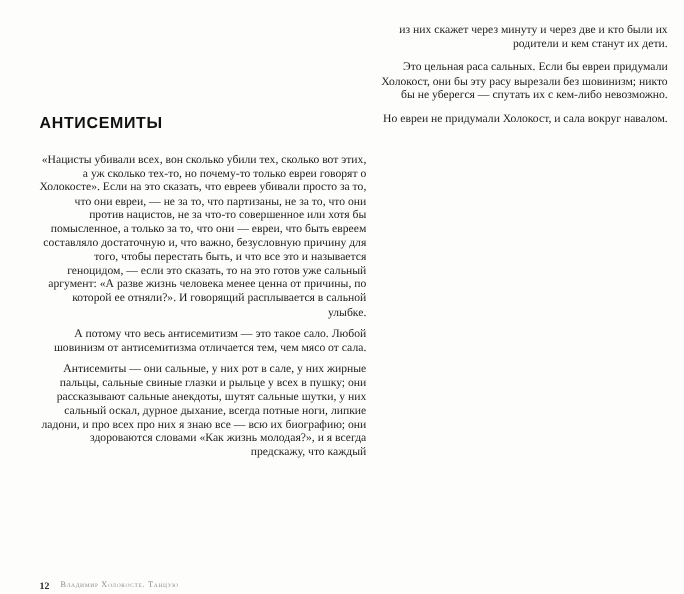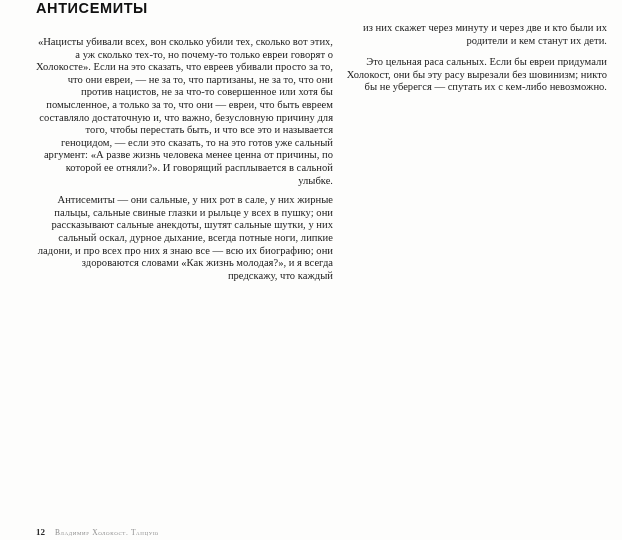--- a/index.html
+++ b/index.html
@@ -14,20 +14,21 @@
     background: #fdfdfc;
     overflow: hidden;
     font-family: "Liberation Serif", serif;
     color: #1c1c1c;
   }
   .left-page {
     position: absolute;
     left: 36px;
     top: 0;
     width: 297px;
+    padding-top: 104px;
     box-sizing: border-box;
   }
   .chapter-title {
     margin: 0 0 20px 0;
     font-family: "Liberation Sans", sans-serif;
     font-weight: bold;
     font-size: 14.5px;
     letter-spacing: 0.6px;
     color: #111;
   }
@@ -45,21 +46,21 @@
     width: 262px;
   }
   .right-page .para {
     margin: 0 0 9px 0;
   }
   .page-footer {
     position: absolute;
     left: 36px;
     top: 527px;
     display: flex;
-    align-items: center;
+    align-items: flex-start;
     gap: 10px;
   }
   .page-number {
     font-size: 9px;
     font-weight: bold;
     color: #2a2a2a;
   }
   .running-title {
     font-size: 7.5px;
     letter-spacing: 0.6px;
@@ -71,30 +72,32 @@
 <body>
 
 <div class="spread">
 
   <div class="left-page">
     <h1 class="chapter-title">АНТИСЕМИТЫ</h1>
 
     <p class="para">«Нацисты убивали всех, вон сколько убили тех, сколько вот этих, а уж сколько тех-то, но почему-то только евреи говорят о Холокосте». Если на это сказать, что евреев убивали просто за то, что они евреи, — не за то, что партизаны, не за то, что они против нацистов, не за что-то совершенное или хотя бы помысленное, а только за то, что они — евреи, что быть евреем составляло достаточную и, что важно, безусловную причину для того, чтобы перестать быть, и что все это и называется геноцидом, — если это сказать, то на это готов уже сальный аргумент: «А разве жизнь человека менее ценна от причины, по которой ее отняли?». И говорящий расплывается в сальной улыбке.</p>
 
 
+    <p class="para">А потому что весь антисемитизм — это такое сало. Любой шовинизм от антисемитизма отличается тем, чем мясо от сала.</p>
 
 
     <p class="para">Антисемиты — они сальные, у них рот в сале, у них жирные пальцы, сальные свиные глазки и рыльце у всех в пушку; они рассказывают сальные анекдоты, шутят сальные шутки, у них сальный оскал, дурное дыхание, всегда потные ноги, липкие ладони, и про всех про них я знаю все — всю их биографию; они здороваются словами «Как жизнь молодая?», и я всегда предскажу, что каждый</p>
   </div>
 
   <div class="right-page">
     <p class="para">из них скажет через минуту и через две и кто были их родители и кем станут их дети.</p>
 
     <p class="para">Это цельная раса сальных. Если бы евреи придумали Холокост, они бы эту расу вырезали без шовинизм; никто бы не уберегся — спутать их с кем-либо невозможно.</p>
 
+    <p class="para">Но евреи не придумали Холокост, и сала вокруг навалом.</p>
   </div>
 
   <div class="page-footer">
     <span class="page-number">12</span>
-    <span class="running-title">Владимир Холокост. Танцую</span>
+    <span class="running-title">Владимир Холокосте. Танцую</span>
   </div>
 
 </div>
 
 </body></html>

